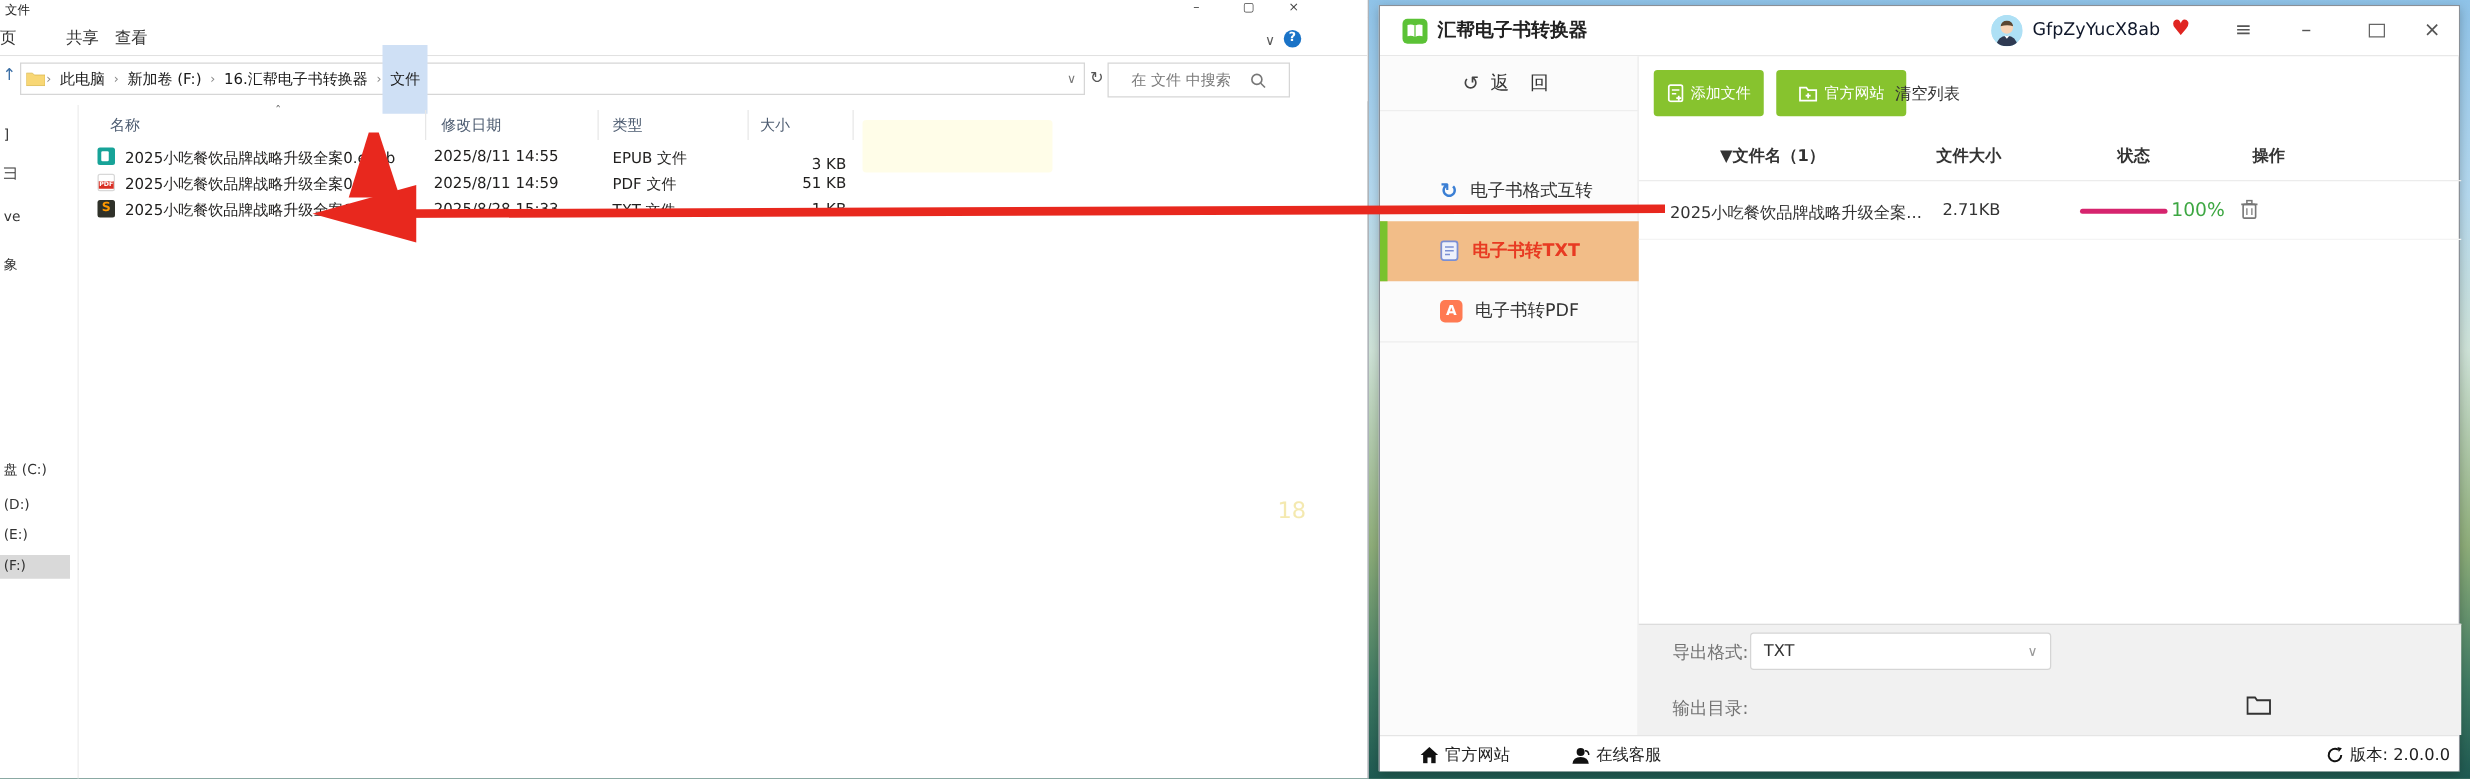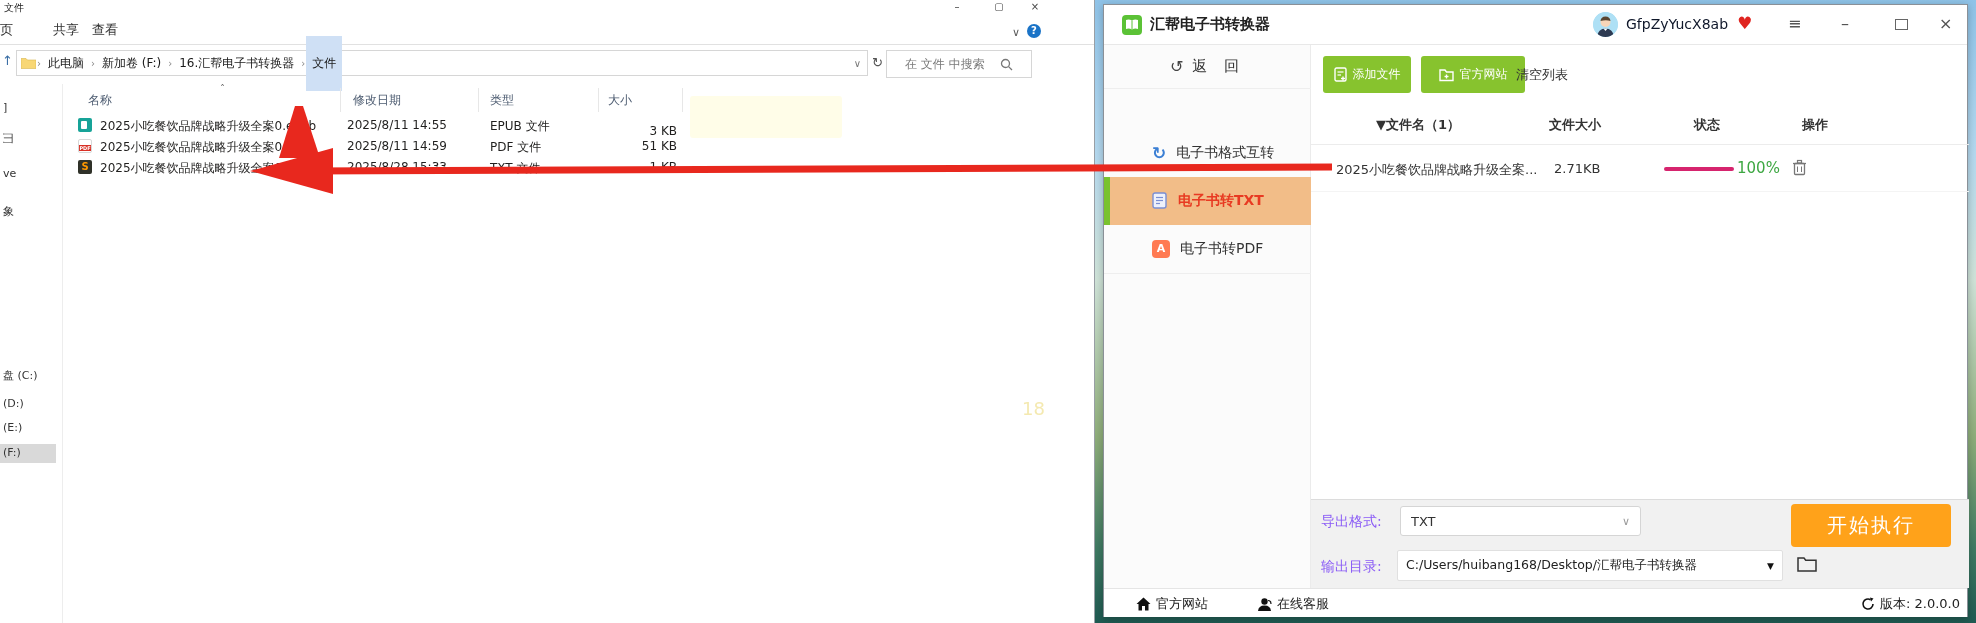--- a/index.html
+++ b/index.html
@@ -78,21 +78,21 @@
   .clear-list{left:412px;top:61px;font-size:13px;color:#333;}
   
   .t-head{top:111px;font-size:13px;color:#333;font-weight:bold;}
   .t-head-div{left:207px;top:139px;width:658px;height:1px;background:#ececec;}
   .t-cell{top:156px;font-size:13px;color:#333;}
   .progress-line{left:560px;top:162px;width:70px;height:4px;background:#d6246e;border-radius:2px;}
   .progress-pct{left:633px;top:154px;font-size:15px;color:#3da742;}
   .row-div{left:207px;top:186px;width:658px;height:1px;background:#f4f4f4;}
   
   .form-panel{left:207px;top:494px;width:658px;height:89px;background:#f1f1f1;border-top:1px solid #dcdcdc;}
-  .form-label{left:217px;font-size:14px;color:#8b5cf6;}
+  .form-label{left:234px;font-size:14px;color:#737373;}
   .select-box{left:296px;top:501px;width:241px;height:30px;background:#fff;border:1px solid #d5d5d5;border-radius:3px;
     display:flex;align-items:center;padding:0 10px;}
   .select-box .val{font-size:13px;color:#333;flex:1;white-space:nowrap;overflow:hidden;}
   .select-box .chev{font-size:11px;color:#999;}
   .output-box{left:293px;top:545px;width:386px;height:31px;background:#fff;border:1px solid #e0e0e0;border-radius:2px;
     display:flex;align-items:center;padding:0 8px;}
   .output-box .val{font-size:12.5px;color:#222;flex:1;white-space:nowrap;overflow:hidden;}
   .output-box .caret{font-size:9px;color:#111;padding-left:4px;}
   .start-btn{left:687px;top:499px;width:160px;height:43px;background:#ffa21a;border-radius:4px;color:#fff;
     font-size:20px;display:flex;align-items:center;justify-content:center;letter-spacing:2px;}
@@ -291,28 +291,23 @@
     </div>
     <div class="abs row-div"></div>
 
     <div class="abs form-panel"></div>
     <span class="abs form-label" style="top:508px;">导出格式:</span>
     <div class="abs select-box">
       <span class="val">TXT</span>
       <span class="chev">∨</span>
     </div>
     <span class="abs form-label" style="top:553px;">输出目录:</span>
-    <div class="abs output-box">
-      <span class="val">C:/Users/huibang168/Desktop/汇帮电子书转换器</span>
-      <span class="caret">▼</span>
-    </div>
     <svg class="abs out-folder" width="20" height="17" viewBox="0 0 20 17">
       <path d="M1,2 L7,2 L8.7,4.2 L19,4.2 L19,15 L1,15 Z" fill="none" stroke="#333" stroke-width="1.5"></path>
     </svg>
-    <div class="abs start-btn">开始执行</div>
 
     <div class="abs app-footer"></div>
     <div class="abs foot-item" style="left:32px;">
       <svg width="15" height="14" viewBox="0 0 15 14">
         <path d="M7.5,0.5 L14.5,7 L12.5,7 L12.5,13.5 L9,13.5 L9,9 L6,9 L6,13.5 L2.5,13.5 L2.5,7 L0.5,7 Z" fill="#111"></path>
       </svg>
       <span>官方网站</span>
     </div>
     <div class="abs foot-item" style="left:153px;">
       <svg width="15" height="15" viewBox="0 0 15 15">

